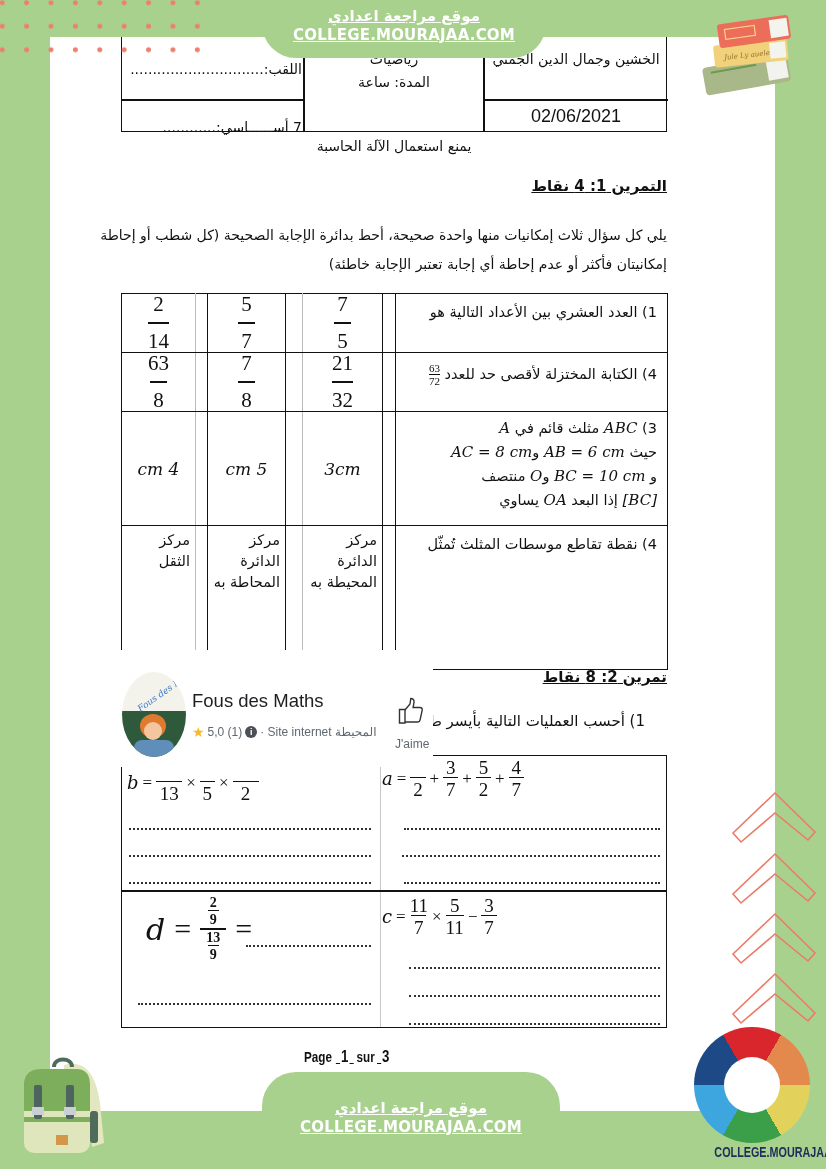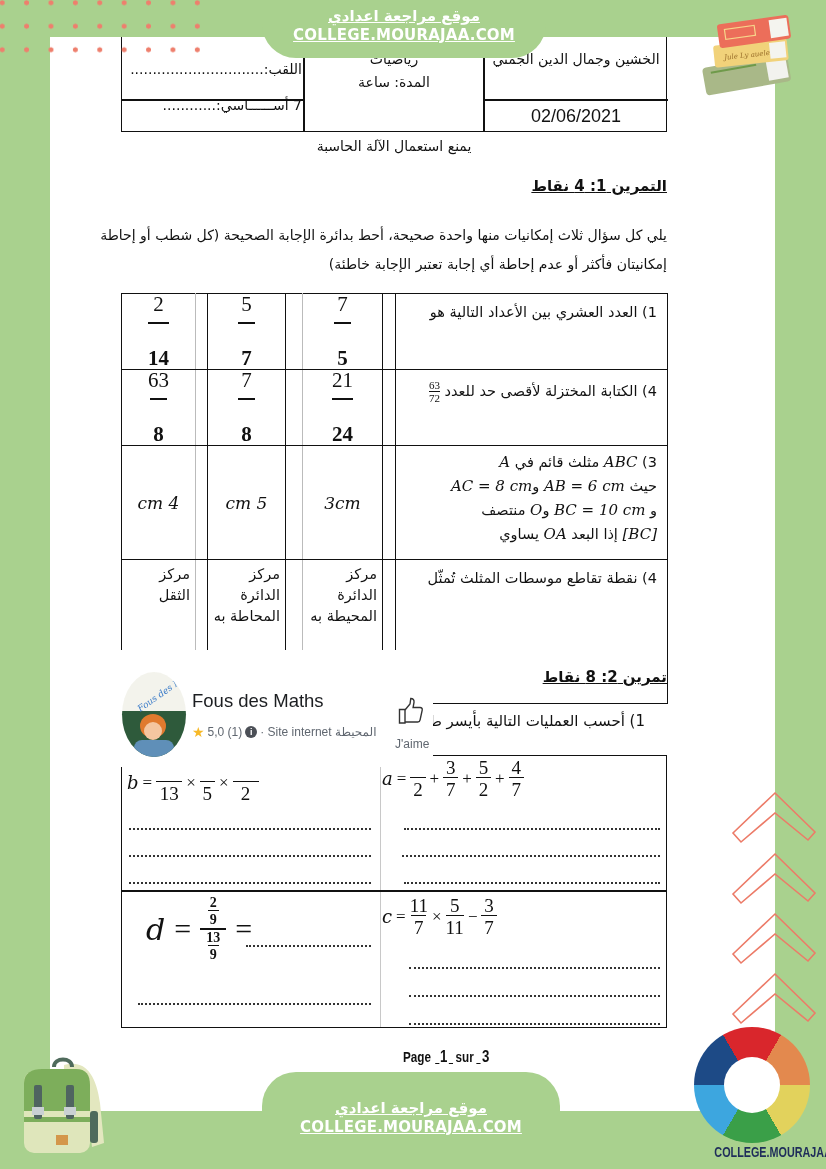--- a/index.html
+++ b/index.html
@@ -33,21 +33,21 @@
 .ex1 td.q{text-align:right;vertical-align:top;padding:7px 10px 0 4px;font-size:14.5px;line-height:22px;}
 .ex1 td.gl{border-left-color:#bbb;}
 .ex1 td.gr{border-right-color:#bbb;}
 .ex1 td.txt{vertical-align:top;text-align:right;padding:4px 5px 0 3px;font-size:14.5px;line-height:21px;}
 .ex1 tr.bottom td{border-bottom-color:#111;}
 .frac{display:inline-flex;flex-direction:column;align-items:center;vertical-align:middle;font-family:"Liberation Serif",serif;line-height:1;}
 .frac .n{display:block;min-height:1em;}
 .frac .d{display:block;border-top:1.6px solid #111;padding-top:2px;min-width:0.8em;text-align:center;}
 .bigfrac{font-size:21px;}
 .bigfrac .n{padding-bottom:7px;}
-.bigfrac .d{padding-top:24px;border-top-width:2.2px;font-weight:bold;}
+.bigfrac .d{padding-top:7px;border-top-width:2.2px;}
 .tiny{font-size:11px;}
 .tiny .d{border-top-width:1px;padding-top:1px;}
 .m{font-family:"DejaVu Serif",serif;font-style:italic;direction:ltr;unicode-bidi:isolate;font-size:15px;}
 .cm{font-family:"DejaVu Serif",serif;font-style:italic;font-size:17px;}
 
 
 .card{left:113px;top:650px;width:320px;height:117px;background:#fff;z-index:8;}
 .avatar{left:9px;top:22px;width:64px;height:85px;border-radius:50%;overflow:hidden;background:linear-gradient(to bottom,#f3f3ec 0 46%,#2e5a3b 46% 100%);}
 .av-text{left:10px;top:12px;font-size:9px;color:#3a7bc8;font-family:"DejaVu Serif",serif;font-style:italic;transform:rotate(-35deg);white-space:nowrap;}
 .av-hair{left:18px;top:42px;width:26px;height:24px;border-radius:50%;background:#e07a2e;}
@@ -70,21 +70,21 @@
 .expr .frac{font-size:19px;}
 .expr .frac .d{border-top-width:1.4px;}
 .dots-line{position:absolute;height:0;border-bottom:2px dotted #333;}
 .dexpr .var{font-size:30px;}
 .dexpr .op{font-size:30px;font-family:"Liberation Serif",serif;}
 .dfrac{display:inline-flex;flex-direction:column;align-items:center;font-family:"Liberation Serif",serif;font-weight:bold;}
 .dfrac .small{font-size:14px;}
 .dfrac .small .d{border-top:1.5px solid #111;}
 .dfrac .mainbar{width:26px;border-top:2.2px solid #111;margin:1px 0;}
 
-.pagelbl{left:300px;top:1047px;width:190px;text-align:right;font-family:"Liberation Sans",sans-serif;font-size:15px;font-weight:bold;z-index:1;text-decoration:underline;}
+.pagelbl{left:300px;top:1047px;width:190px;text-align:left;font-family:"Liberation Sans",sans-serif;font-size:15px;font-weight:bold;z-index:1;text-decoration:underline;}
 .pagelbl span{display:inline-block;transform:scaleX(0.78);}
 .pagelbl .big{font-size:17px;}
 
 .books{left:698px;top:10px;width:104px;height:86px;z-index:11;}
 .pack{left:12px;top:1053px;width:100px;height:104px;z-index:11;}
 .ring{left:694px;top:1027px;width:116px;height:116px;border-radius:50%;z-index:11;
   background:conic-gradient(from -30deg,#d9262c 0 60deg,#e3894e 60deg 120deg,#e2d25c 120deg 180deg,#3a9f48 180deg 240deg,#3da6df 240deg 300deg,#1d4a86 300deg 360deg);}
 .ring .hole{position:absolute;left:30px;top:30px;width:56px;height:56px;border-radius:50%;background:#fff;}
 .logo-cap{left:686px;top:1143px;width:134px;text-align:center;font-family:"Liberation Sans",sans-serif;font-weight:bold;font-size:15px;color:#1f2d5a;z-index:11;white-space:nowrap;}
 .logo-cap span{display:inline-block;transform:scaleX(0.72);}
@@ -121,21 +121,21 @@
 
 <div class="abs hdr">
   <div class="abs vline" style="left:181px;top:0;height:100%;"></div>
   <div class="abs vline" style="left:361px;top:0;height:100%;"></div>
   <div class="abs hline" style="left:0;top:62px;width:182px;"></div>
   <div class="abs hline" style="left:362px;top:62px;width:184px;"></div>
   <div class="hcell" style="left:362px;width:184px;top:14px;text-align:center;">الخشين وجمال الدين الجمني</div>
   <div class="hcell" style="left:182px;width:180px;top:14px;text-align:center;">رياضيات</div>
   <div class="hcell" style="left:182px;width:180px;top:37px;text-align:center;">المدة: ساعة</div>
   <div class="hcell" style="left:2px;width:178px;top:24px;text-align:right;">اللقب:..............................</div>
-  <div class="hcell" style="left:2px;width:178px;top:60px;text-align:right;">7 أســــــاسي:............</div>
+  <div class="hcell" style="left:2px;width:178px;top:82px;text-align:right;">7 أســــــاسي:............</div>
   <div class="hcell date" style="left:362px;width:184px;top:69px;text-align:center;">02/06/2021</div>
 </div>
 
 <div class="abs notice">يمنع استعمال الآلة الحاسبة</div>
 
 <div class="abs ex-title" style="top:177px;">التمرين 1: 4 نقاط</div>
 <div class="abs instr" style="top:227px;">يلي كل سؤال ثلاث إمكانيات منها واحدة صحيحة، أحط بدائرة الإجابة الصحيحة (كل شطب أو إحاطة</div>
 <div class="abs instr" style="top:256px;">إمكانيتان فأكثر أو عدم إحاطة أي إجابة تعتبر الإجابة خاطئة)</div>
 
 <table class="abs ex1">
@@ -168,21 +168,21 @@
           </span></td>
   </tr>
   <tr style="height:54px;">
     <td class="q" style="padding-top:10px;"><span>4)  الكتابة المختزلة لأقصى حد للعدد </span><span class="frac tiny">
             <span class="n">63</span>
             <span class="d">72</span>
           </span></td>
     <td></td>
     <td class="gl"><span class="frac bigfrac">
             <span class="n">21</span>
-            <span class="d">24</span>
+            <span class="d">32</span>
           </span></td>
     <td class="gr"></td>
     <td><span class="frac bigfrac">
             <span class="n">7</span>
             <span class="d">8</span>
           </span></td>
     <td class="gl"></td>
     <td class="gr"><span class="frac bigfrac">
             <span class="n">63</span>
             <span class="d">8</span>

